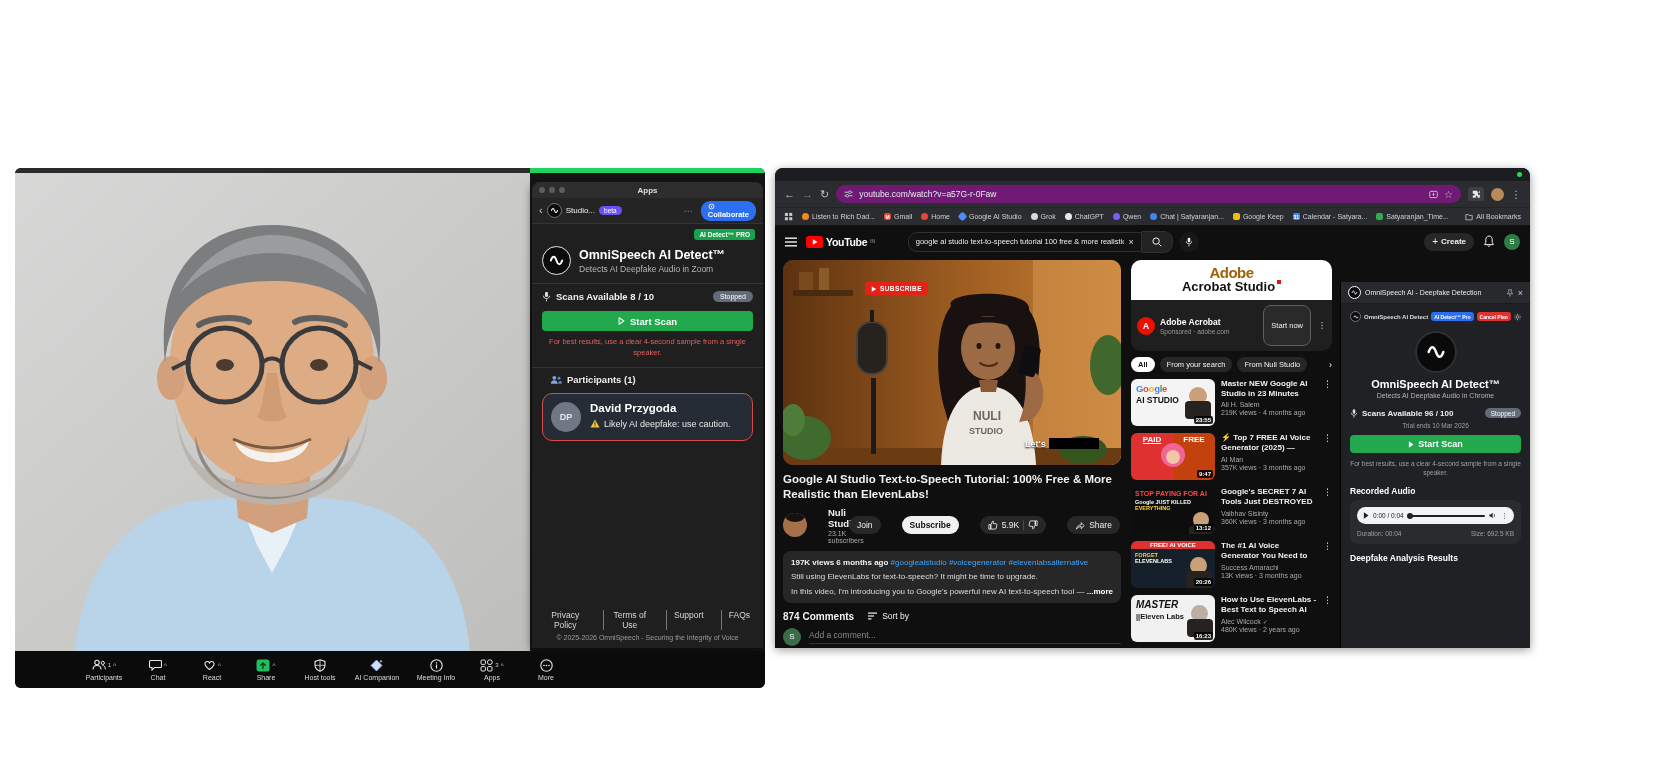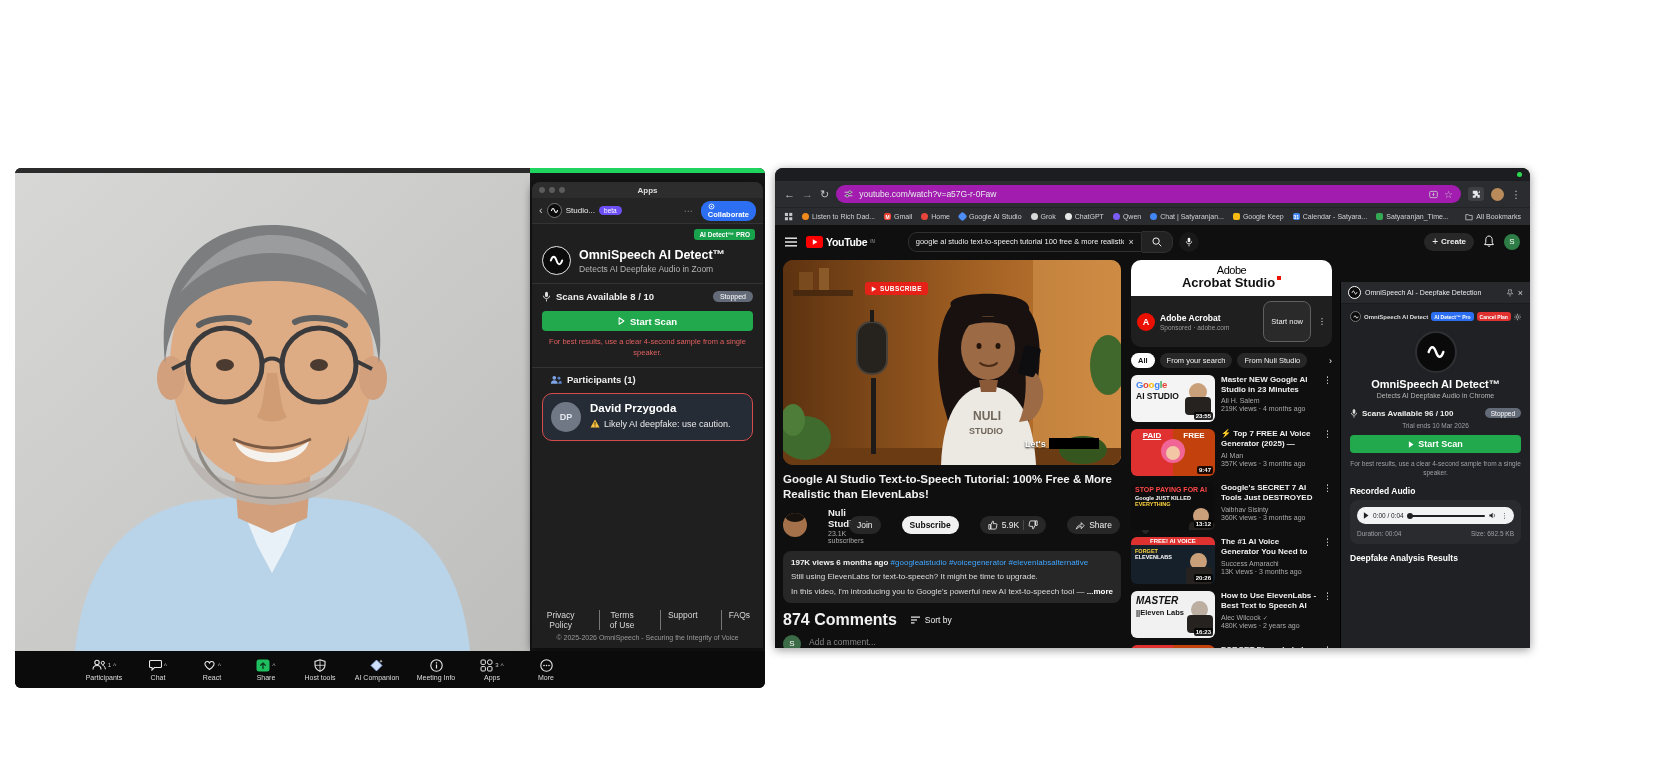--- a/index.html
+++ b/index.html
@@ -38,40 +38,40 @@
   .hint{margin:6px 16px 0;color:#e06060;font-size:7.5px;text-align:center;line-height:1.4;}
   .parts-head{display:flex;align-items:center;gap:5px;margin-top:9px;padding:6px 18px;border-top:1px solid #333;}
   .parts-head .lbl{font-size:9.5px;font-weight:bold;color:#eee;}
   .part-card{margin:2px 10px;border:1.5px solid #d64b4b;border-radius:10px;background:#262c36;padding:8px;display:flex;gap:9px;align-items:flex-start;}
   .avatar{border-radius:50%;display:flex;align-items:center;justify-content:center;flex:none;}
   .part-card .avatar{width:30px;height:30px;background:#707886;color:#e3e7ee;font-size:9px;font-weight:bold;}
   .part-card .nm{font-size:11.5px;font-weight:bold;color:#fff;}
   .warn-row{display:flex;gap:4px;margin-top:4px;align-items:flex-start;}
   .warn-row .txt{font-size:9px;color:#e8e8e8;line-height:1.35;}
   .z-footer{margin-top:auto;padding:6px 6px 7px;text-align:center;}
-  .flinks{display:flex;justify-content:flex-end;gap:16px;font-size:8.5px;color:#d8d8d8;}
+  .flinks{display:flex;justify-content:flex-end;gap:10px;font-size:8.5px;color:#d8d8d8;}
   .flinks span.lnk{padding:0 7px;}
   .flinks span.lnk + span.lnk{border-left:1px solid #777;}
   .fcopy{font-size:7px;color:#9a9a9a;margin-top:4px;white-space:nowrap;}
   
   .z-toolbar{left:0;top:483px;width:750px;height:37px;background:#0b0b0b;display:flex;align-items:center;padding-left:62px;gap:0;}
   .tb-item{display:flex;flex-direction:column;align-items:center;justify-content:center;width:54px;gap:2px;}
   .tb-item .ic{height:14px;display:flex;align-items:center;gap:2px;color:#e8e8e8;}
   .tb-item .lb{font-size:7px;color:#ddd;white-space:nowrap;}
   .tb-badge{font-size:6px;color:#ccc;}
   .tb-chev{font-size:7px;color:#aaa;}
   .tb-end{margin-left:auto;margin-right:14px;}
   
   #chrome-win{left:775px;top:168px;width:755px;height:480px;background:#202124;border-radius:8px 8px 0 0;overflow:hidden;box-shadow:0 2px 10px rgba(0,0,0,.4);}
   .c-tabstrip{left:0;top:0;width:755px;height:13px;background:#1c1d20;}
   .c-greendot{right:8px;top:4px;width:5px;height:5px;border-radius:50%;background:#2bd94f;}
   .c-toolbar{left:0;top:13px;width:755px;height:26px;background:#2b2c2f;display:flex;align-items:center;gap:7px;padding:0 9px;box-sizing:border-box;}
   .c-nav{color:#c6c8cc;font-size:11px;line-height:1;}
   .c-nav.dim{color:#85878b;}
-  .omnibox{flex:1;height:18px;background:#a21caf;border-radius:9px;display:flex;align-items:center;gap:6px;padding:0 8px;}
+  .omnibox{flex:1;height:18px;background:#701a75;border-radius:9px;display:flex;align-items:center;gap:6px;padding:0 8px;}
   .omnibox .url{font-size:8.5px;color:#e8eaed;flex:1;}
   .c-right-ic{color:#c6c8cc;font-size:10px;}
   .ext-active{width:16px;height:14px;background:#3d3f43;border-radius:3px;display:flex;align-items:center;justify-content:center;}
   .c-avatar{width:13px;height:13px;background:#b98a5a;font-size:7px;color:#fff;}
   .c-bookmarks{left:0;top:39px;width:755px;height:18px;background:#2b2c2f;border-top:1px solid #222326;display:flex;align-items:center;gap:9px;padding:0 9px;box-sizing:border-box;}
   .bm{display:flex;align-items:center;gap:3px;font-size:7px;color:#d0d2d6;white-space:nowrap;}
   .fav{width:7px;height:7px;border-radius:2px;flex:none;display:flex;align-items:center;justify-content:center;font-size:5px;font-weight:bold;color:#fff;}
   .bm-all{margin-left:auto;display:flex;align-items:center;gap:3px;font-size:7px;color:#d0d2d6;}
   
   .c-page{left:0;top:57px;width:755px;height:423px;background:#0f0f0f;overflow:hidden;}
@@ -107,30 +107,30 @@
   .like-sep{width:1px;height:10px;background:#4a4a4a;}
   .more-circle{width:18px;height:18px;border-radius:50%;background:#272727;color:#fff;display:flex;align-items:center;justify-content:center;font-size:9px;}
   .desc{margin-top:7px;background:#272727;border-radius:8px;padding:7px 8px;font-size:8px;color:#ddd;}
   .desc .meta b{color:#f1f1f1;}
   .desc .tags{color:#3ea6ff;}
   .desc .p1{margin-top:5px;}
   .desc .p2{margin-top:6px;display:flex;}
   .desc .p2 .tx{white-space:nowrap;overflow:hidden;flex:0 1 auto;}
   .desc .more{color:#fff;font-weight:bold;flex:none;margin-left:2px;}
   .comments-row{margin-top:8px;display:flex;align-items:center;gap:14px;}
-  .comments-row .cnt{font-size:16px;font-weight:bold;color:#f1f1f1;}
+  .comments-row .cnt{font-size:10px;font-weight:bold;color:#f1f1f1;}
   .sortby{display:flex;align-items:center;gap:4px;font-size:8.5px;color:#f1f1f1;}
   .addc{margin-top:6px;display:flex;align-items:center;gap:8px;}
   .addc .avatar{width:18px;height:18px;background:#3b6b47;color:#fff;font-size:8px;}
   .addc .ph{font-size:8.5px;color:#888;border-bottom:1px solid #333;flex:1;padding-bottom:3px;}
   
   .yt-side{flex:1;min-width:0;}
   .ad-card{border-radius:10px;overflow:hidden;background:#1f1f1f;}
   .ad-banner{background:#fff;text-align:center;padding:5px 4px 6px;}
-  .ad-banner .brand{color:#000000;font-weight:normal;font-size:11px;line-height:1;letter-spacing:-.5px;}
+  .ad-banner .brand{color:#a16207;font-weight:bold;font-size:15px;line-height:1;letter-spacing:-.5px;}
   .ad-banner .prod{color:#111;font-weight:bold;font-size:13px;line-height:1.1;}
   .ad-banner .sq{display:inline-block;width:4px;height:4px;background:#eb1000;margin-left:2px;vertical-align:top;}
   .ad-row{display:flex;align-items:center;gap:5px;padding:5px 6px;}
   .ad-logo{width:18px;height:18px;background:#eb1000;color:#fff;font-size:9px;font-weight:bold;}
   .ad-name{font-size:8.5px;font-weight:bold;color:#fff;}
   .ad-sp{font-size:6.5px;color:#9a9a9a;margin-top:1px;}
   .ad-cta{margin-left:auto;height:15px;border:1px solid #5f5f5f;background:#2a2a2a;border-radius:8px;display:flex;align-items:center;padding:12px 7px;font-size:7.5px;color:#f1f1f1;}
   .ad-kebab{color:#fff;font-size:8px;margin-left:2px;}
   .chips{margin-top:6px;display:flex;align-items:center;gap:5px;}
   .chip{height:15px;border-radius:8px;padding:0 7px;display:flex;align-items:center;font-size:7.5px;background:#272727;color:#f1f1f1;white-space:nowrap;}

